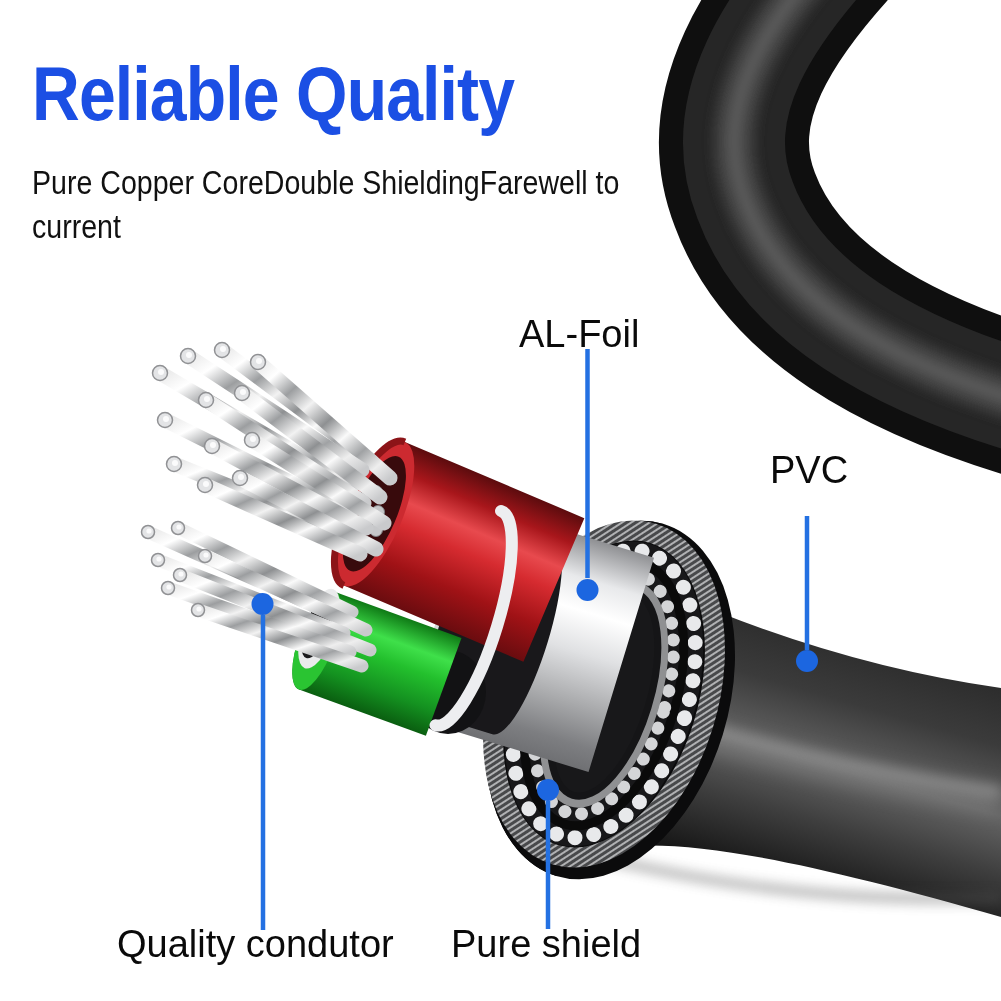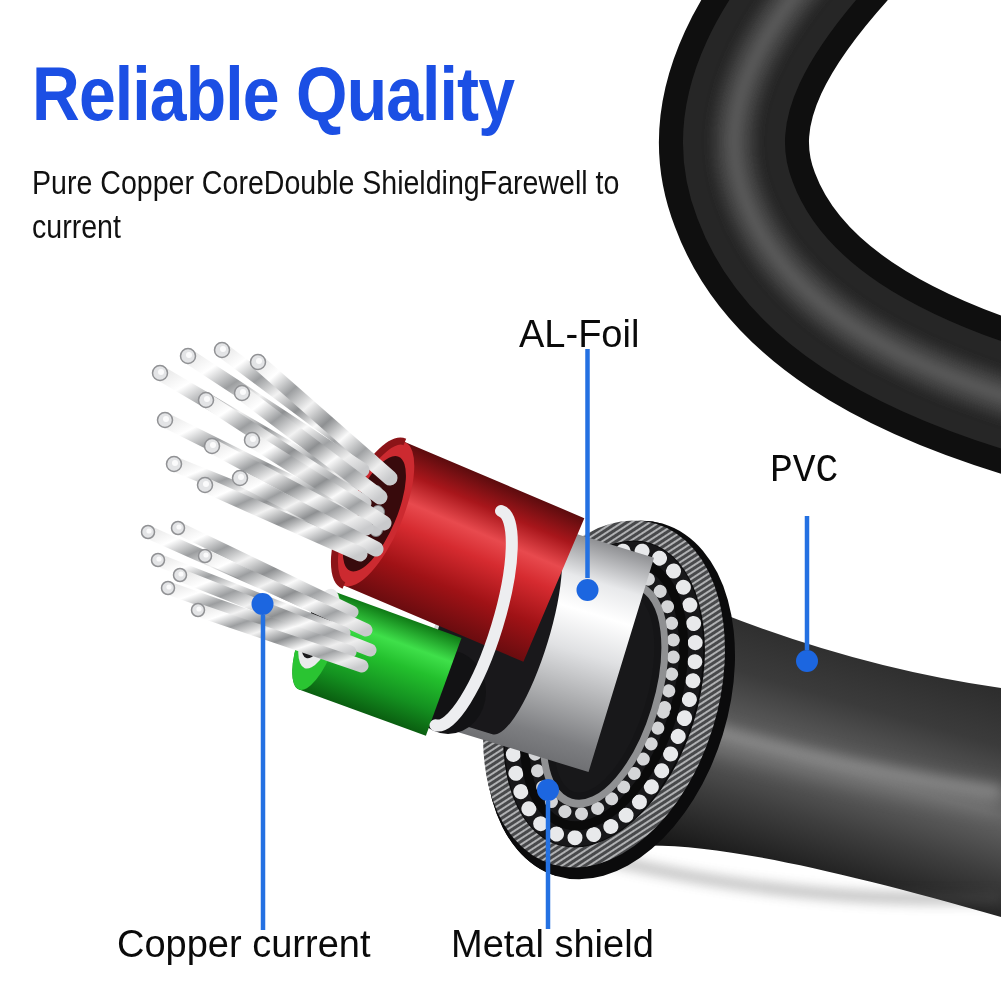--- a/index.html
+++ b/index.html
@@ -20,21 +20,21 @@
     left:32px;top:160px;
     font-size:34px;color:#111111;
     line-height:44px;white-space:nowrap;
     transform:scaleX(0.84);transform-origin:left top;
   }
   .callout-label{
     font-size:38px;color:#0a0a0a;line-height:1.1;white-space:nowrap;
     font-weight:400;
   }
   #label-al-foil{left:519px;top:314px;}
-  #label-pvc{left:770px;top:450px;font-family:Liberation Mono, monospace;}
+  #label-pvc{left:770px;top:450px;}
   #label-copper{left:117px;top:924px;}
   #label-metal{left:451px;top:924px;}
   #figure{left:0;top:0;width:1001px;height:1001px;}
   svg{display:block;}
   .stU{stroke:url(#sg);stroke-width:15;stroke-linecap:round;fill:none;}
   .stL{stroke:url(#sg);stroke-width:13;stroke-linecap:round;fill:none;}
   .tip{fill:#e3e4e6;stroke:#909194;stroke-width:1.5;}
   .tiphi{fill:#ffffff;opacity:.85;}
   .mouthwire{fill:#c6c7c9;stroke:#7c7d80;stroke-width:1;}
   .callout-line{stroke:#2471e2;stroke-width:4.5;}
@@ -235,14 +235,14 @@
 </svg>
 </div>
 
 <div class="abs" id="title">Reliable Quality</div>
 <div class="abs" id="subtitle">
   <div>Pure Copper CoreDouble ShieldingFarewell to</div>
   <div>current</div>
 </div>
 <div class="abs callout-label" id="label-al-foil">AL-Foil</div>
 <div class="abs callout-label" id="label-pvc">PVC</div>
-<div class="abs callout-label" id="label-copper">Copper current</div>
-<div class="abs callout-label" id="label-metal">Metal shield</div>
+<div class="abs callout-label" id="label-copper">Quality condutor</div>
+<div class="abs callout-label" id="label-metal">Pure shield</div>
 
 </body></html>

